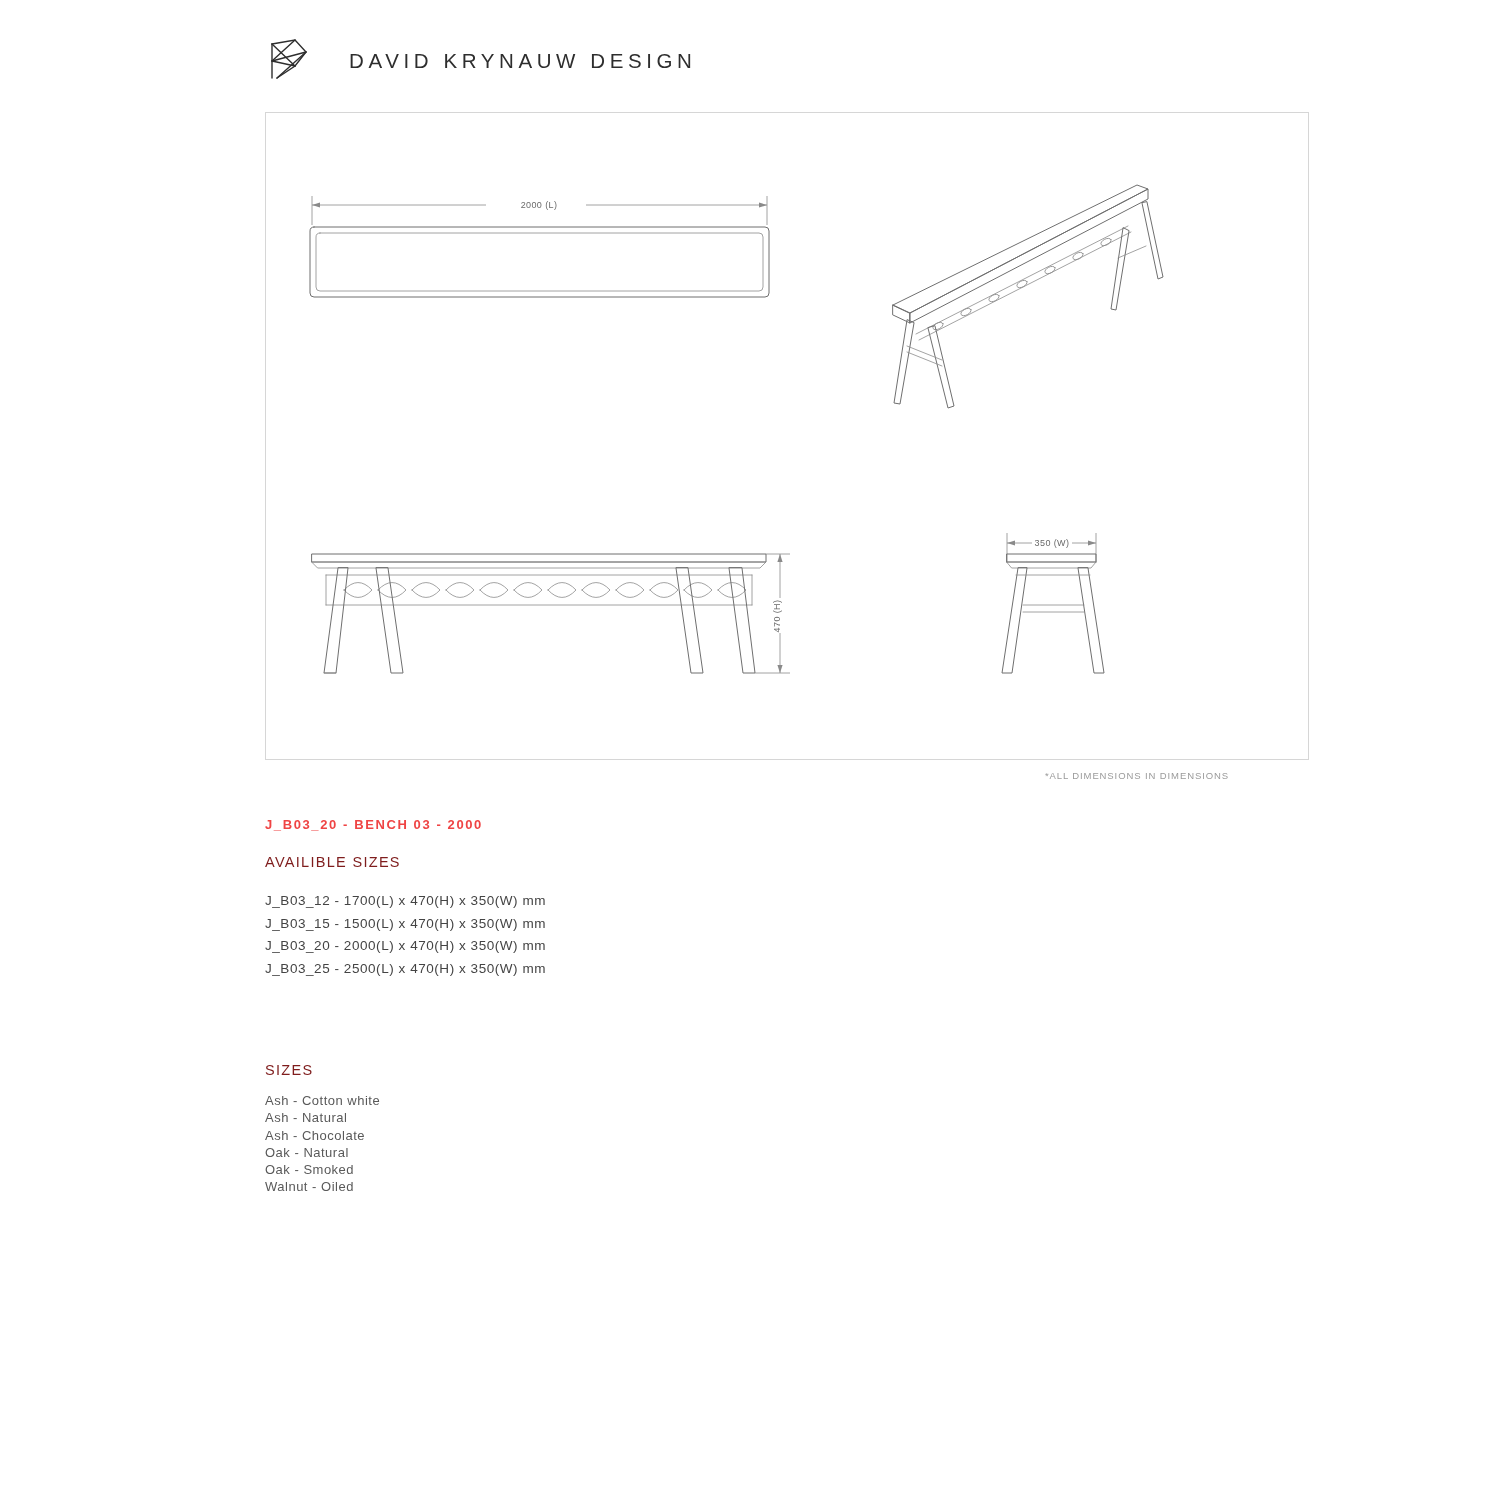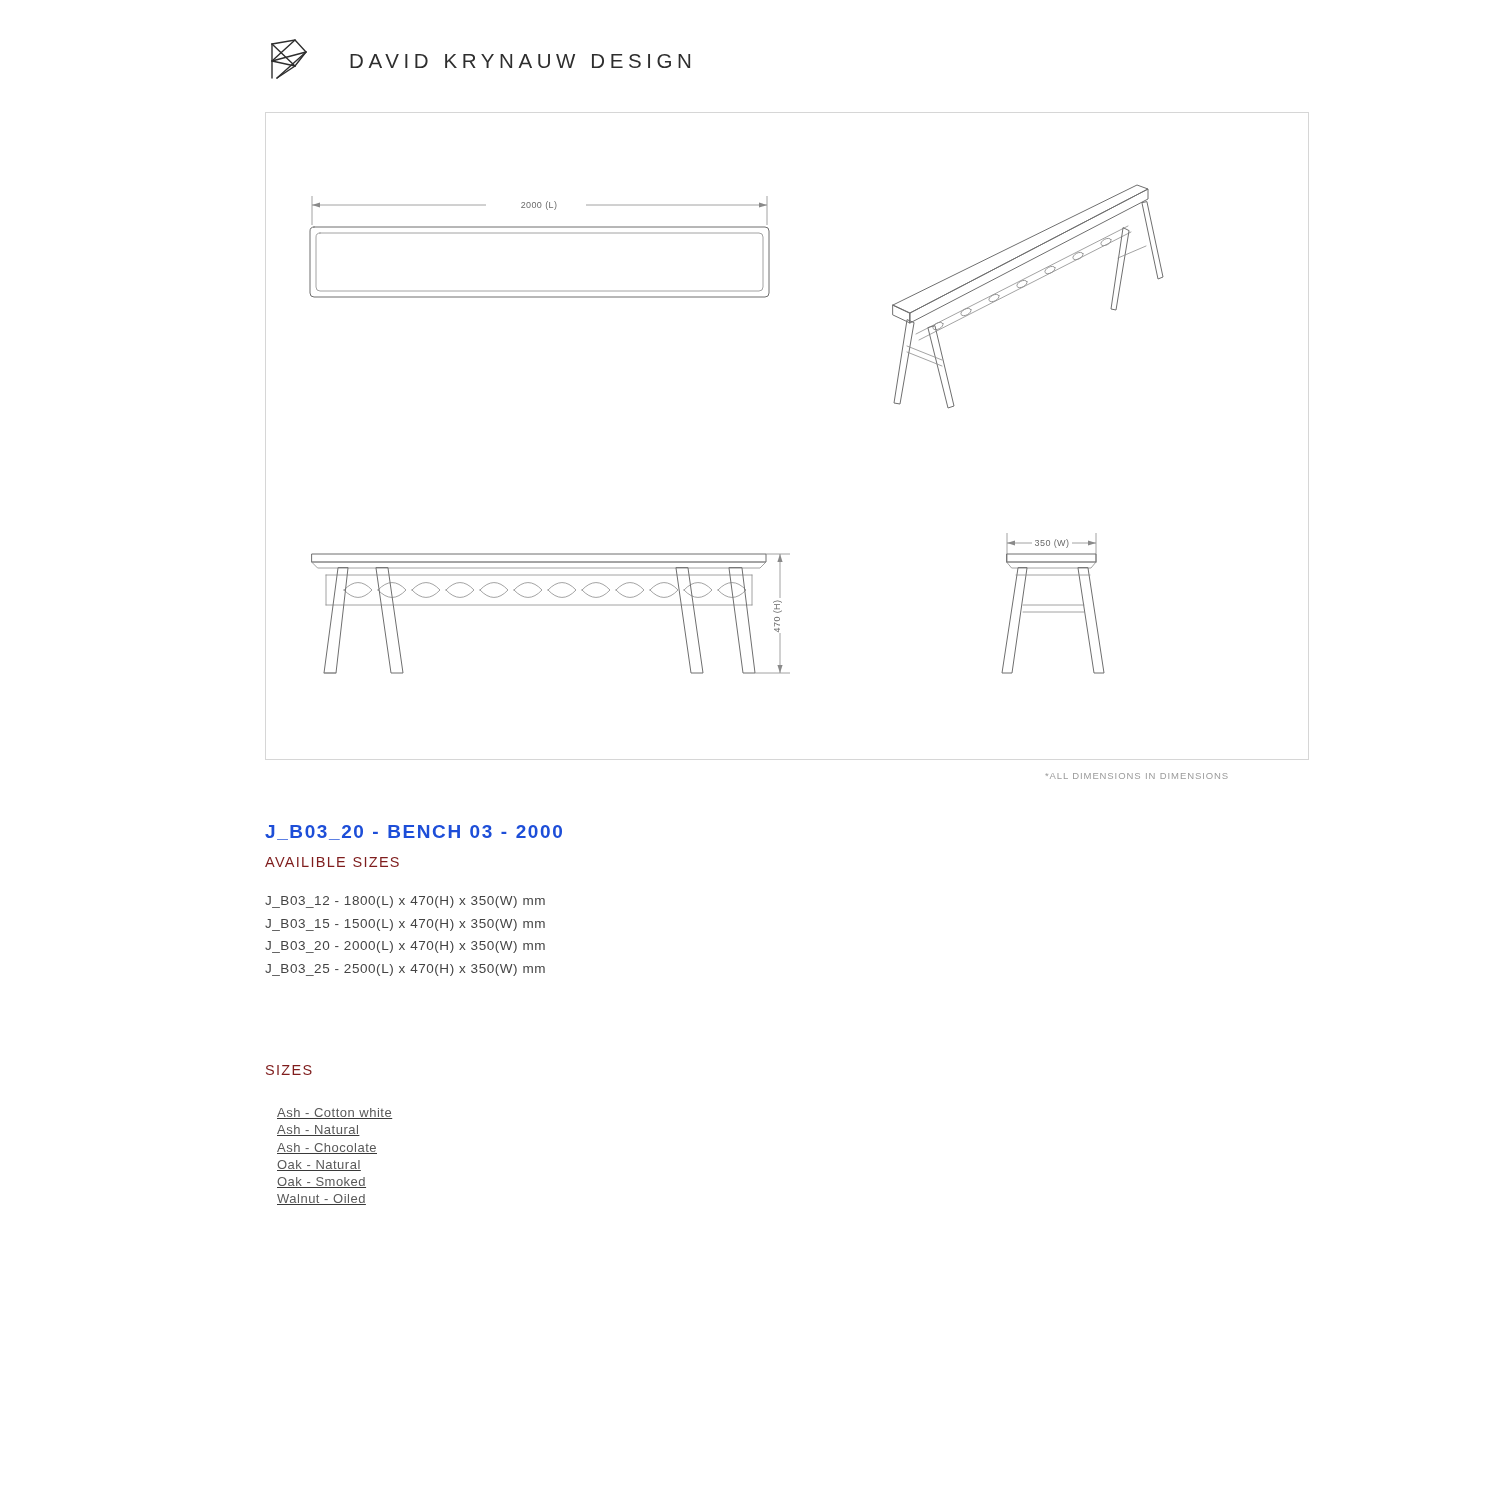--- a/index.html
+++ b/index.html
@@ -61,23 +61,23 @@
     font-size: 9.5px;
     letter-spacing: 0.9px;
     color: #9a9a9a;
   }
 
   
   .doc-title {
     position: absolute;
     left: 265px;
     top: 808px;
-    font-size: 19px;
+    font-size: 13px;
     letter-spacing: 1.6px;
-    color: #1d4ed8;
+    color: #ef4444;
   }
   .section-heading {
     position: absolute;
     left: 265px;
     font-size: 14.5px;
     letter-spacing: 1.3px;
     color: #7f1d1d;
   }
   .heading-sizes { top: 854px; }
   .heading-wood  { top: 1062px; }
@@ -95,24 +95,23 @@
     letter-spacing: 0.55px;
     line-height: 22.6px;
     color: #444444;
     white-space: nowrap;
   }
 
   .wood-list {
     position: absolute;
     left: 265px;
     top: 1092px;
-    margin: 12px;
+    margin: 0;
     padding: 0;
     list-style: none;
-    text-decoration: underline;
   }
   .wood-list li {
     font-size: 13px;
     letter-spacing: 0.5px;
     line-height: 17.3px;
     color: #595959;
     white-space: nowrap;
   }
 
   .dimline { stroke: #8a8a8a; stroke-width: 0.8; fill: none; }
@@ -258,21 +257,21 @@
   </svg>
 </div>
 
 <div class="dim-note">*ALL DIMENSIONS IN DIMENSIONS</div>
 
 <h1 class="doc-title">J_B03_20 - BENCH 03 - 2000</h1>
 
 <div class="section-heading heading-sizes">AVAILIBLE SIZES</div>
 
 <ul class="size-list">
-  <li>J_B03_12 - 1800(L) x 470(H) x 350(W) mm</li>
+  <li>J_B03_12 - 1700(L) x 470(H) x 350(W) mm</li>
   <li>J_B03_15 - 1500(L) x 470(H) x 350(W) mm</li>
   <li>J_B03_20 - 2000(L) x 470(H) x 350(W) mm</li>
   <li>J_B03_25 - 2500(L) x 470(H) x 350(W) mm</li>
 </ul>
 
 <div class="section-heading heading-wood">SIZES</div>
 
 <ul class="wood-list">
   <li>Ash - Cotton white</li>
   <li>Ash - Natural</li>

